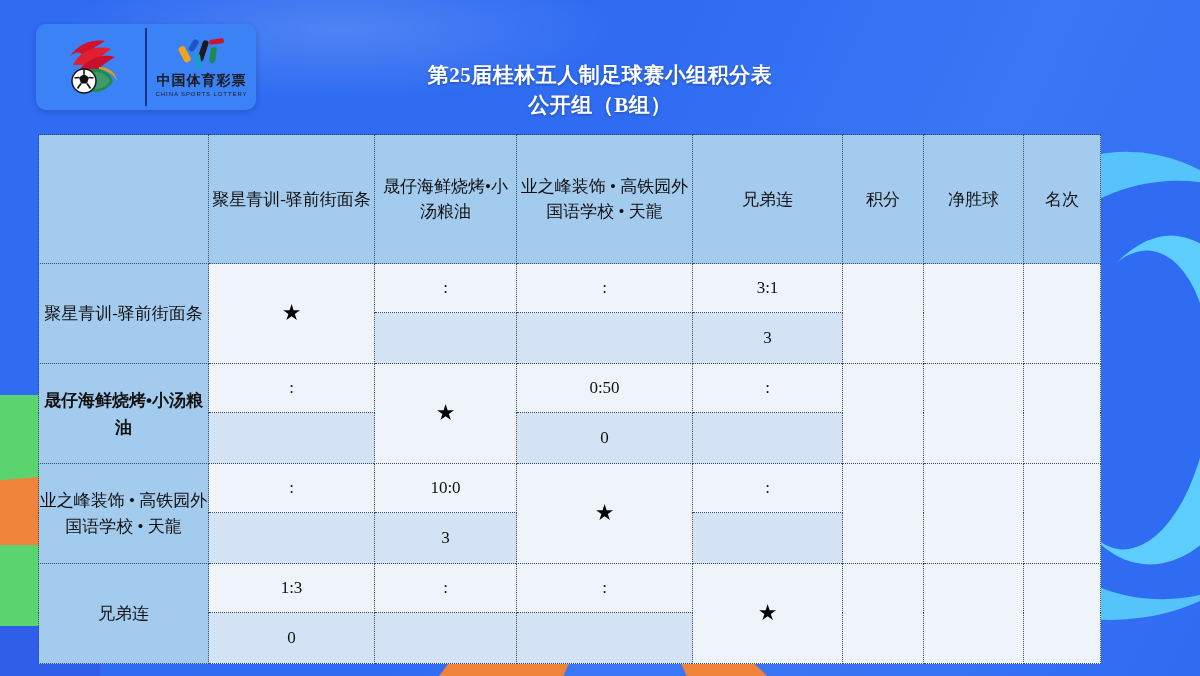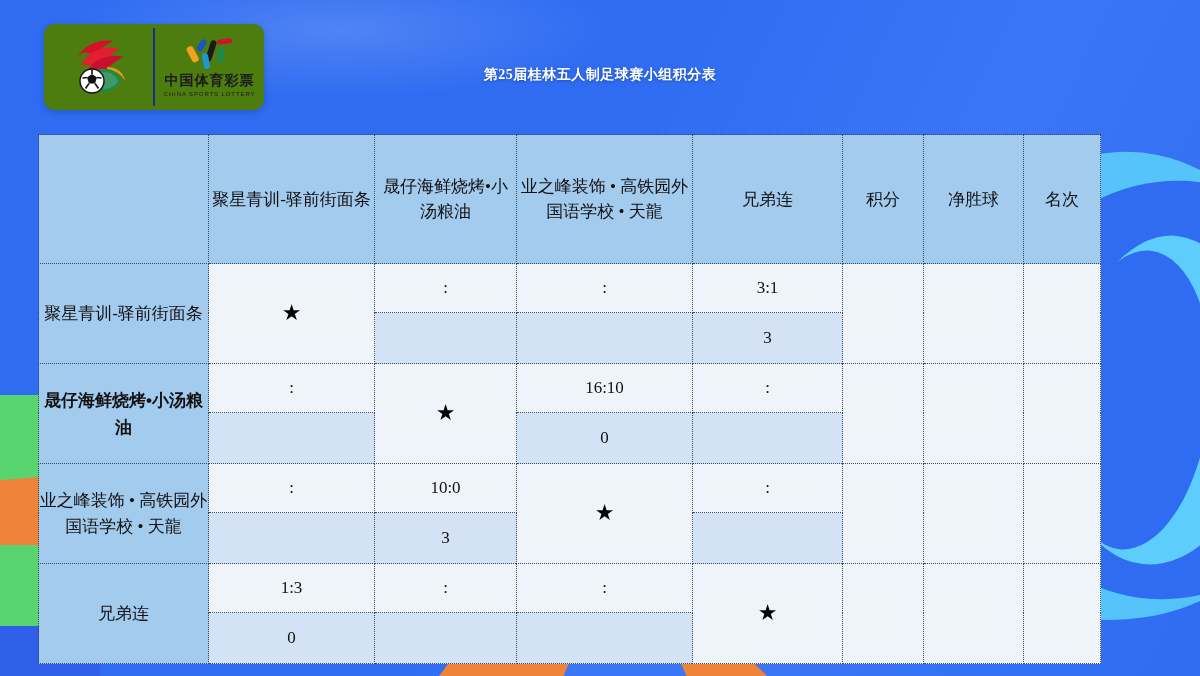--- a/index.html
+++ b/index.html
@@ -31,34 +31,34 @@
   .lb3{position:absolute;left:0;top:150px;width:120px;height:100px;background:#5ad46f;}
   .lb4{position:absolute;left:86px;top:58px;width:26px;height:52px;background:#6a45d6;}
   .lb5{position:absolute;left:0;top:236px;width:130px;height:60px;background:#2f5fe8;}
   .bot-orange{position:absolute;left:430px;bottom:-12px;width:350px;height:70px;background:#f0833a;
     clip-path:polygon(6% 60%,24% 22%,58% 10%,78% 30%,92% 62%,100% 100%,0 100%);}
   .bot-orange2{position:absolute;left:560px;bottom:-8px;width:130px;height:30px;background:#3a76f5;
     clip-path:polygon(10% 0,90% 0,100% 100%,0 100%);}
   .bot-left-strip{position:absolute;left:0;bottom:0;width:60px;height:50px;background:#2f5fe8;}
 
   
-  .logo-card{position:absolute;left:44px;top:24px;width:220px;height:86px;background:#4d7c0f;
+  .logo-card{position:absolute;left:36px;top:24px;width:220px;height:86px;background:#3b82f6;
     border-radius:10px;display:flex;align-items:center;box-shadow:0 2px 7px rgba(0,0,0,.18);}
   .logo-left{width:50%;height:100%;display:flex;align-items:center;justify-content:center;}
   .logo-div{width:2px;height:78px;background:#16308e;}
   .logo-right{width:50%;height:100%;display:flex;flex-direction:column;
     align-items:center;justify-content:center;}
   .lottery-cn{font-family:"Liberation Sans",sans-serif;font-weight:bold;font-size:14px;
     color:#1b1b1b;letter-spacing:1px;line-height:1.1;}
   .lottery-en{font-family:"Liberation Sans",sans-serif;font-size:6px;color:#1b1b1b;
     letter-spacing:.9px;margin-top:2px;}
 
   .title-wrap{position:absolute;left:300px;top:60px;width:600px;text-align:center;
     color:#ffffff;text-shadow:0 1px 3px rgba(0,0,0,.30);}
-  .title-line{font-size:14px;font-weight:bold;line-height:30px;letter-spacing:.5px;}
+  .title-line{font-size:21px;font-weight:bold;line-height:30px;letter-spacing:.5px;}
 
   
   .table-wrap{position:absolute;left:38px;top:134px;width:1062px;height:517px;}
   table.standings{border-collapse:collapse;width:1062px;height:517px;table-layout:fixed;}
   table.standings td,table.standings th{
     border:1px dotted #3a4a5c;padding:0;text-align:center;vertical-align:middle;
     color:#111;font-size:17px;}
   .c-team{width:170px;} .c-0{width:166px;} .c-1{width:142px;} .c-2{width:176px;}
   .c-3{width:150px;} .c-pts{width:81px;} .c-gd{width:100px;} .c-rank{width:77px;}
 
@@ -122,20 +122,21 @@
       <rect x="39" y="10" width="6" height="16" rx="3" fill="#1d8a4e" transform="rotate(8 42 18)"></rect>
       <rect x="24" y="16" width="6" height="16" rx="3" fill="#1a9ad0" transform="rotate(-10 27 24)"></rect>
     </svg>
     <div class="lottery-cn">中国体育彩票</div>
     <div class="lottery-en">CHINA SPORTS LOTTERY</div>
   </div>
 </div>
 
 <div class="title-wrap">
   <div class="title-line">第25届桂林五人制足球赛小组积分表</div>
+  <div class="title-line">公开组（B组）</div>
 </div>
 
 <div class="table-wrap">
   <table class="standings">
     <colgroup>
       <col class="c-team">
         <col class="c-0">
         <col class="c-1">
         <col class="c-2">
       <col class="c-3">
@@ -168,21 +169,21 @@
         </tr>
         <tr>
           <td class="score-bot"></td>
           <td class="score-bot"></td>
           <td class="score-bot">3</td>
         </tr>
         <tr>
           <td class="team-cell sans" rowspan="2">晟仔海鲜烧烤•小汤粮油</td>
           <td class="score-top">:</td>
           <td class="diag" rowspan="2"><span class="star">★</span></td>
-          <td class="score-top">16:10</td>
+          <td class="score-top">0:50</td>
           <td class="score-top">:</td>
           <td class="empty-col" rowspan="2"></td>
           <td class="empty-col" rowspan="2"></td>
           <td class="empty-col" rowspan="2"></td>
         </tr>
         <tr>
           <td class="score-bot"></td>
           <td class="score-bot">0</td>
           <td class="score-bot"></td>
         </tr>

